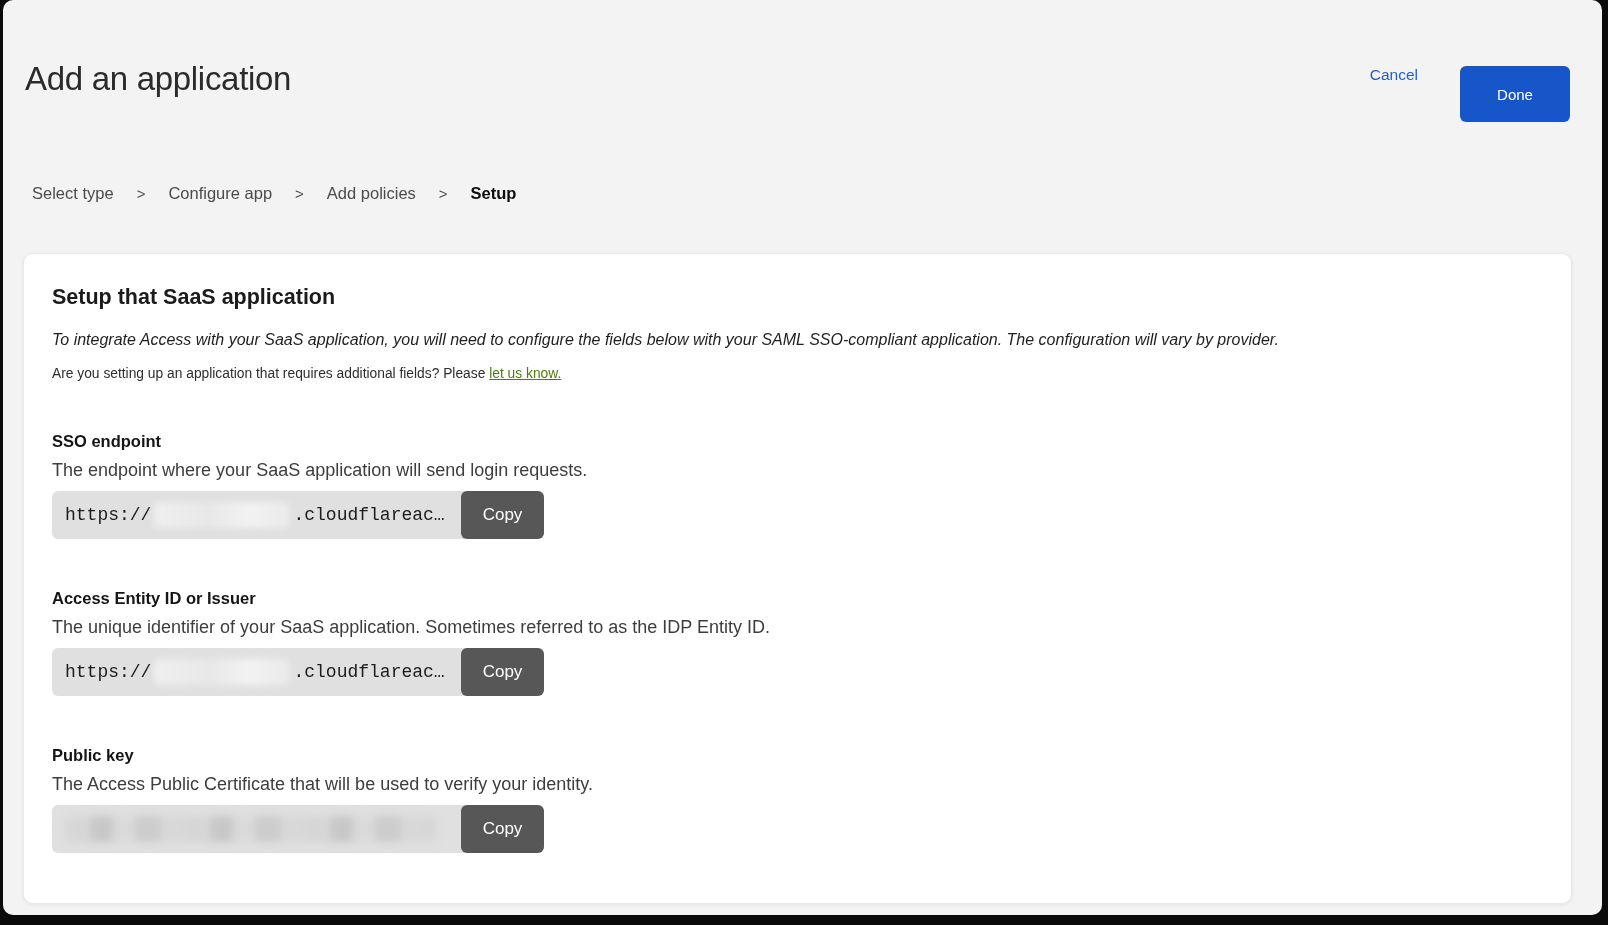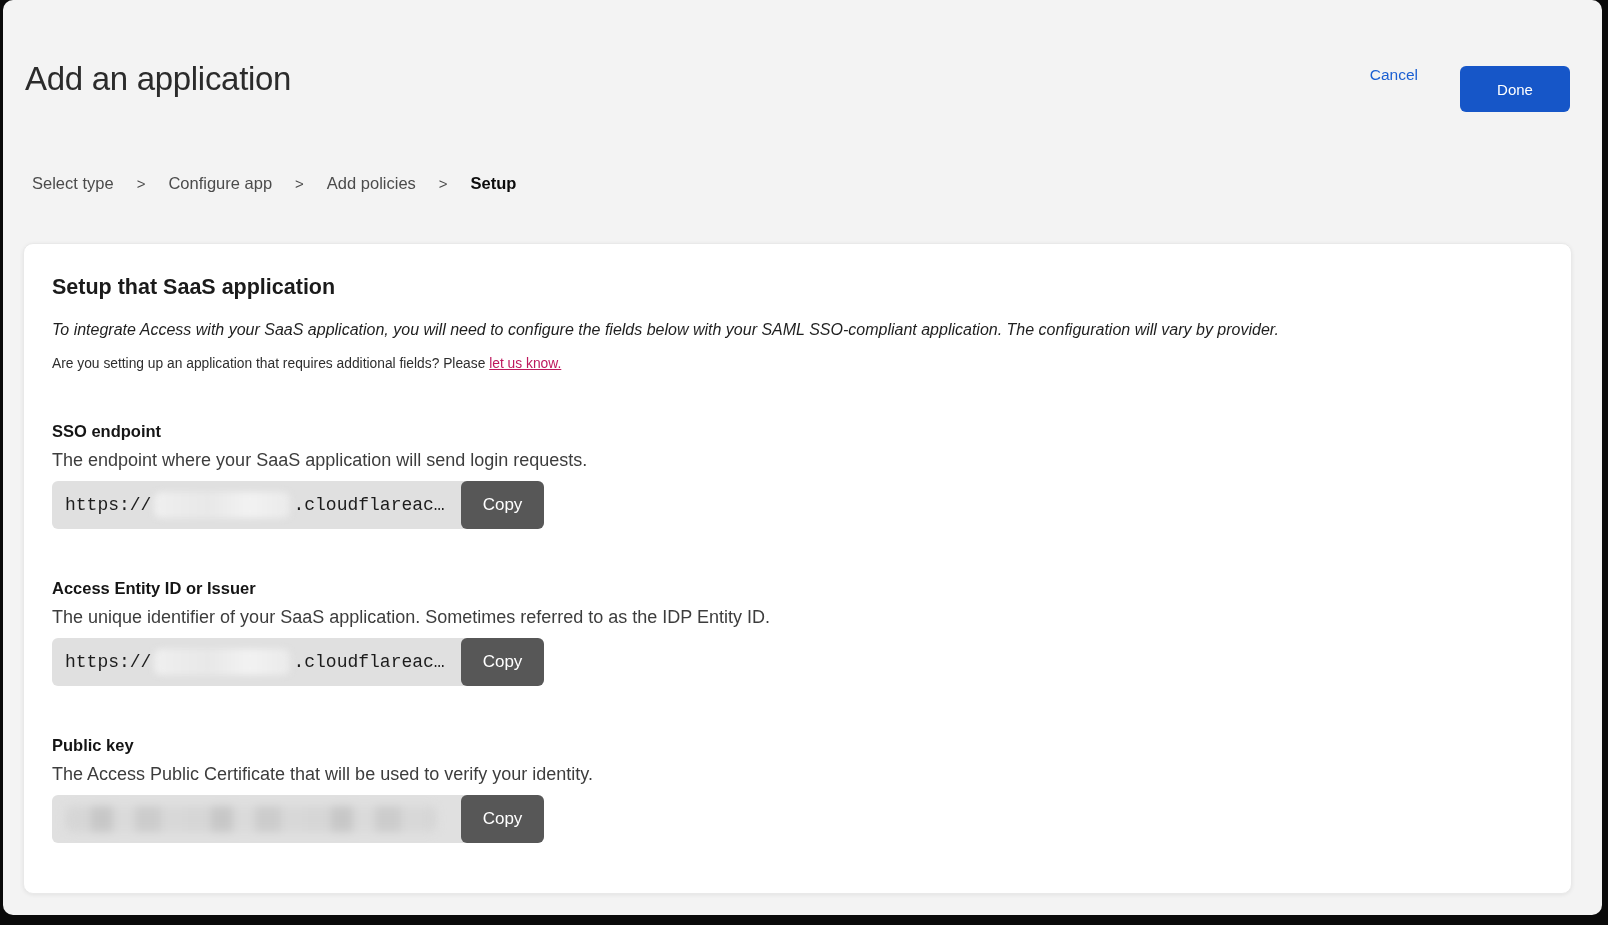--- a/index.html
+++ b/index.html
@@ -37,21 +37,21 @@
     margin-top: 6px;
   }
   .cancel-link {
     font-size: 15.5px;
     color: #1b5fd2;
     text-decoration: none;
     cursor: pointer;
   }
   .done-button {
     width: 110px;
-    height: 46px;
+    height: 56px;
     background: #1656c8;
     color: #ffffff;
     border: none;
     border-radius: 6px;
     font-family: "Liberation Sans", sans-serif;
     font-size: 15px;
     font-weight: 500;
     cursor: pointer;
     display: flex;
     align-items: center;
@@ -90,21 +90,21 @@
     color: #1f1f1f;
     line-height: 1.4;
     font-style: italic;
   }
   .card-note {
     margin-top: 15px;
     font-size: 13.8px;
     color: #2e2e2e;
   }
   .note-link {
-    color: #be185d;
+    color: #4d7c0f;
     text-decoration: underline;
     cursor: pointer;
   }
   
   .field { margin-top: 50px; }
   .field:first-of-type { margin-top: 51px; }
   .field-label {
     font-size: 16.5px;
     font-weight: 700;
     color: #151515;

